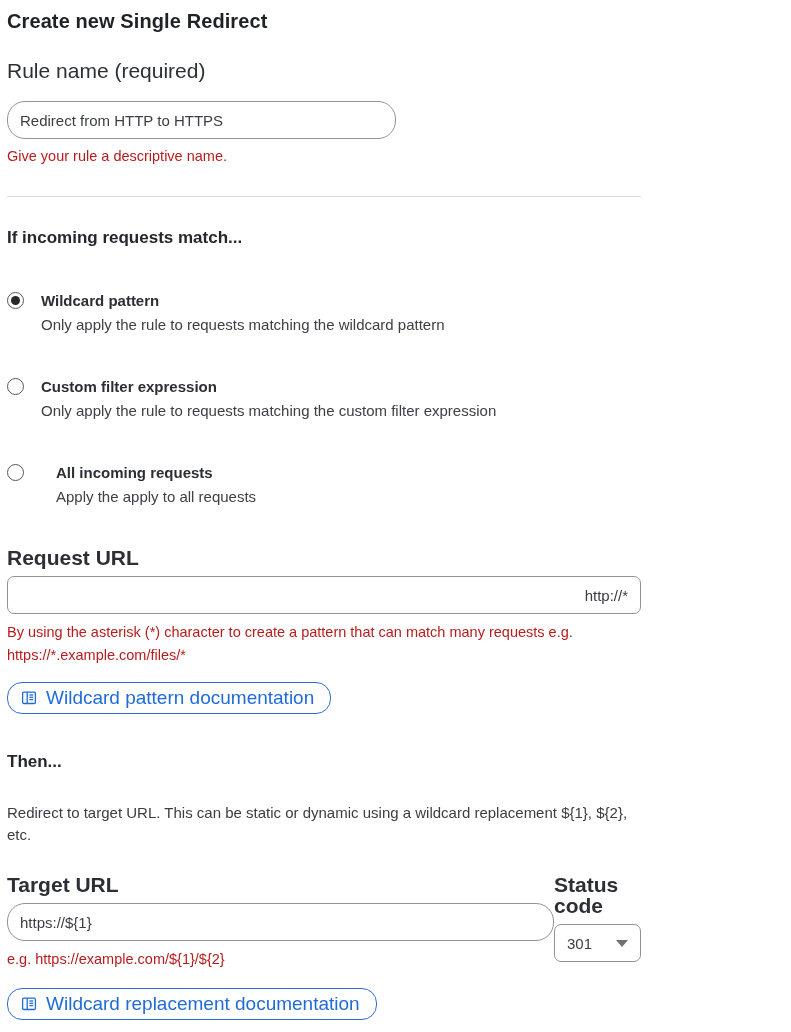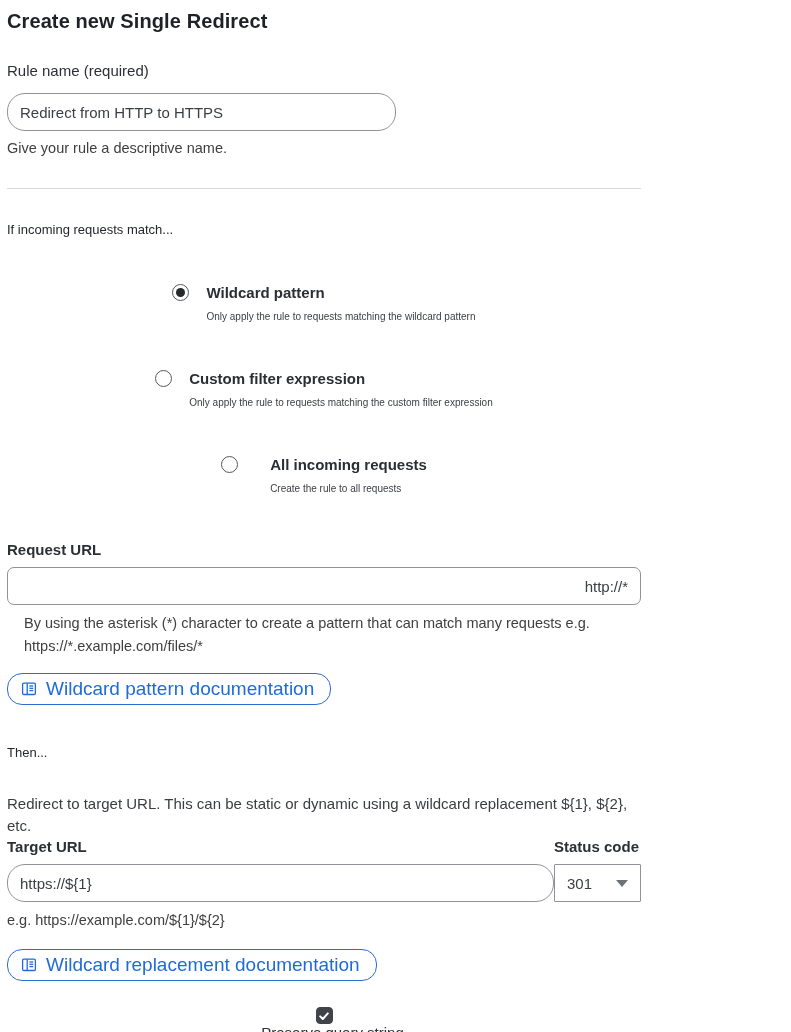--- a/index.html
+++ b/index.html
@@ -14,21 +14,21 @@
 
   .page-title {
     font-size: 20px;
     font-weight: 700;
     color: #1e2125;
     line-height: 26px;
     letter-spacing: 0.1px;
   }
 
   .field-label {
-    font-size: 15px;
+    font-size: 21px;
     color: #2c2f34;
     line-height: 20px;
   }
   .field-label.semibold { font-weight: 700; }
 
   .text-input {
     display: block;
     height: 38px;
     border: 1px solid #8f9399;
     border-radius: 7px;
@@ -36,66 +36,66 @@
     font-family: "Liberation Sans", sans-serif;
     font-size: 15px;
     color: #3b3e43;
     background: #fff;
     outline: none;
     width: 100%;
   }
 
   .helper {
     font-size: 14.5px;
-    color: #404040;
+    color: #b91c1c;
     line-height: 23px;
   }
 
   .rule-name-block { margin-top: 27px; }
-  .rule-name-block .text-input { width: 389px; margin-top: 12px; border-radius: 18px; }
+  .rule-name-block .text-input { width: 389px; margin-top: 19px; border-radius: 18px; }
   .rule-name-block .helper { margin-top: 6px; }
 
   .divider {
     border: none;
     border-top: 1px solid #d8d8d8;
     margin-top: 28px;
   }
 
   .section-heading {
-    font-size: 13px;
-    font-weight: 400;
+    font-size: 17px;
+    font-weight: 700;
     color: #24272c;
     line-height: 22px;
   }
   .match-heading { margin-top: 30px; }
 
   .radio-group { margin-top: 42px; }
-  .radio-option { display: flex; align-items: flex-start; margin-bottom: 41px; justify-content: center; }
+  .radio-option { display: flex; align-items: flex-start; margin-bottom: 41px; }
   .radio-option:last-child { margin-bottom: 0; gap: 15px; }
   .radio-circle {
     flex: 0 0 auto;
     width: 17px; height: 17px;
     border: 1px solid #54575c;
     border-radius: 50%;
     margin-top: 1px;
     display: inline-flex;
     align-items: center;
     justify-content: center;
     cursor: pointer;
     background: #fff;
   }
   .radio-circle .dot { display: none; width: 9px; height: 9px; border-radius: 50%; background: #27292e; }
   .radio-circle.on .dot { display: block; }
   .radio-texts { margin-left: 17px; }
   .radio-label { font-size: 15px; font-weight: 700; color: #2b2e33; line-height: 20px; }
-  .radio-desc { font-size: 10px; color: #3d4045; line-height: 23px; margin-top: 2px; }
+  .radio-desc { font-size: 15px; color: #3d4045; line-height: 23px; margin-top: 2px; }
 
   .request-url-block { margin-top: 40px; }
   .request-url-block .text-input { margin-top: 7px; text-align: right; }
-  .request-url-block .helper { margin-top: 7px; margin-left: 17px; }
+  .request-url-block .helper { margin-top: 7px; }
 
   .doc-pill {
     display: inline-flex;
     align-items: center;
     gap: 9px;
     margin-top: 15px;
     padding: 5px 16px 6px 13px;
     background: #ffffff;
     border: 1px solid #2e6cd4;
     border-radius: 15px;
@@ -108,30 +108,30 @@
   .doc-pill svg { display: block; }
 
   .then-heading { margin-top: 37px; }
   .then-desc {
     margin-top: 29px;
     font-size: 15px;
     color: #3a3d42;
     line-height: 22px;
   }
 
-  .fields-row { display: flex; gap: 0; }
+  .fields-row { display: flex; margin-top: 29px; gap: 0; }
   .target-col { width: 547px; }
   .status-col { flex: 1; }
   .fields-row .text-input, .select-box { margin-top: 7px; border-radius: 18px; }
   .target-col .helper { margin-top: 7px; }
 
   .select-box {
     height: 38px;
     border: 1px solid #8f9399;
-    border-radius: 1px;
+    border-radius: 7px;
     padding: 0 12px;
     display: flex;
     align-items: center;
     justify-content: space-between;
     font-size: 15px;
     color: #3b3e43;
     cursor: pointer;
     background: #fff;
   }
   .caret {
@@ -190,21 +190,21 @@
       <span class="radio-circle"></span>
       <div class="radio-texts">
         <div class="radio-label">Custom filter expression</div>
         <div class="radio-desc">Only apply the rule to requests matching the custom filter expression</div>
       </div>
     </div>
     <div class="radio-option">
       <span class="radio-circle"></span>
       <div class="radio-texts">
         <div class="radio-label">All incoming requests</div>
-        <div class="radio-desc">Create the rule to all requests</div>
+        <div class="radio-desc">Apply the apply to all requests</div>
       </div>
     </div>
   </div>
 
   <div class="request-url-block">
     <label class="field-label semibold">Request URL</label>
     <input class="text-input" type="text" value="http://*" style="">
     <div class="helper">
       <div>By using the asterisk (*) character to create a pattern that can match many requests e.g.</div>
       <div>https://*.example.com/files/*</div>

